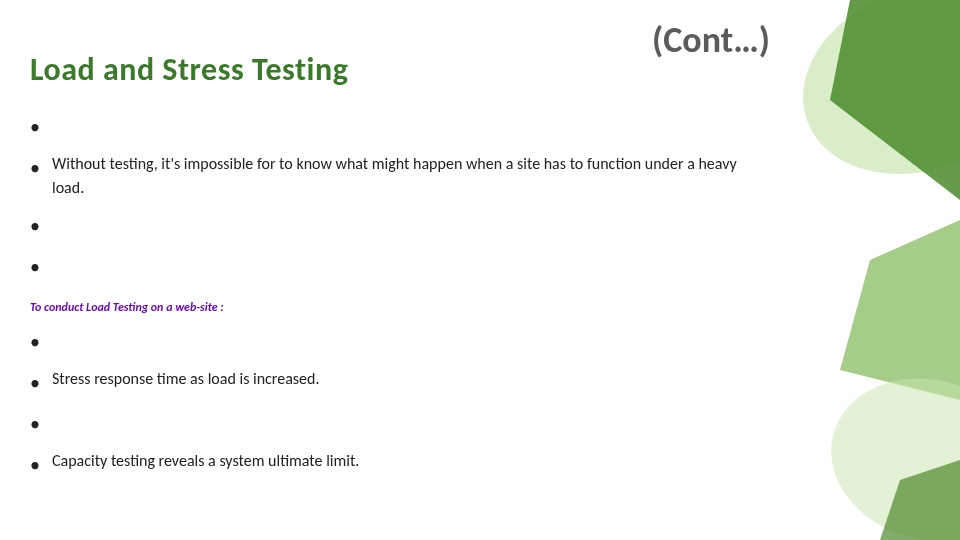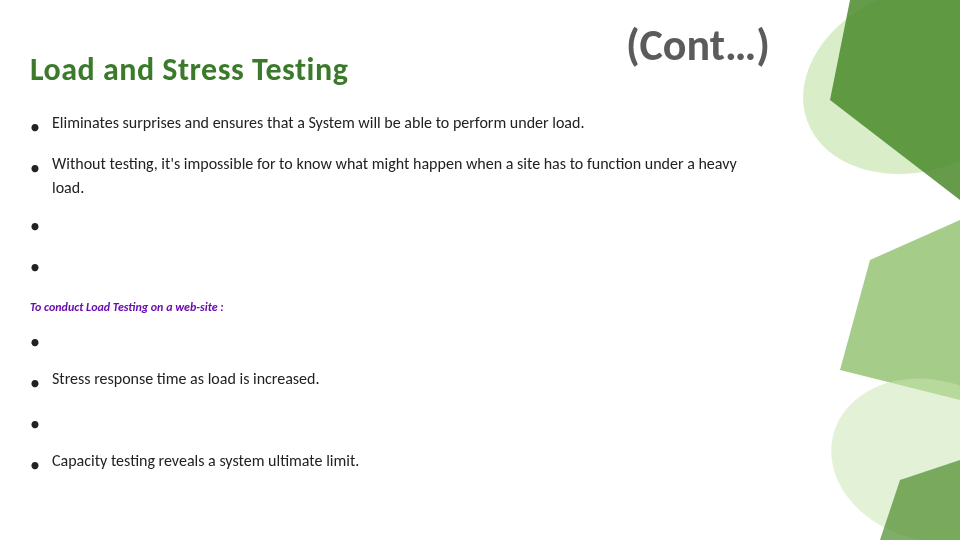--- a/index.html
+++ b/index.html
@@ -45,21 +45,21 @@
 
     .page-title {
       font-size: 32px;
       font-weight: bold;
       color: #3a7a2a;
       letter-spacing: 0.5px;
       margin-top: 32px;
     }
 
     .cont-label {
-      font-size: 44px;
+      font-size: 36px;
       font-weight: bold;
       color: #5b5b5b;
       margin-right: 160px;
     }
 
     .bullet-section {
       margin-bottom: 6px;
     }
 
     .bullet-item {
@@ -112,21 +112,20 @@
   <div class="header-row">
     <div class="page-title">Load and Stress Testing</div>
     <div class="cont-label">(Cont…)</div>
   </div>
 
   <div class="bullet-section">
 
     <div id="bullets-container">
         <div class="bullet-item">
           <span class="bullet-dot">•</span>
-          <span class="bullet-text">Eliminates surprises and ensures that a System will be able to perform under load.</span>
         </div>
         <div class="bullet-item">
           <span class="bullet-dot">•</span>
           <span class="bullet-text">Without testing, it's impossible for to know what might happen when a site has to function under a heavy load.</span>
         </div>
         <div class="bullet-item">
           <span class="bullet-dot">•</span>
         </div>
         <div class="bullet-item">
           <span class="bullet-dot">•</span>

